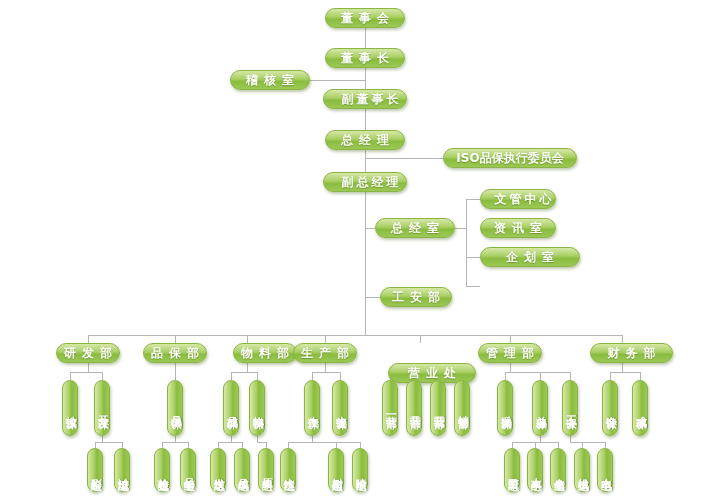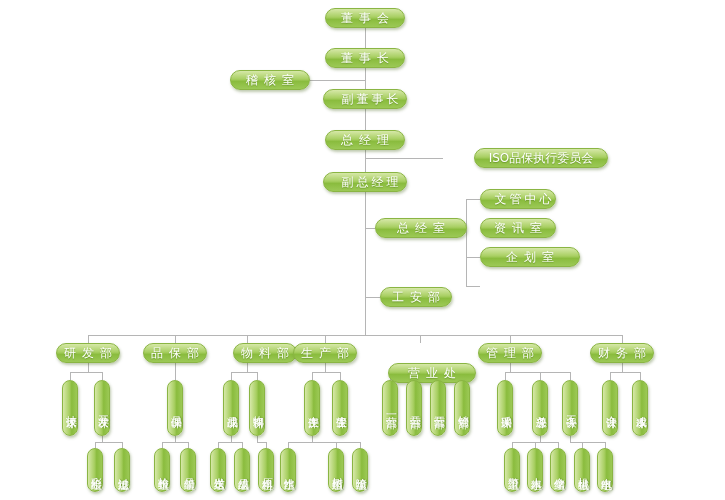--- a/index.html
+++ b/index.html
@@ -14,21 +14,21 @@
   }
   .connectors { position: absolute; left: 0; top: 0; }
   .connectors path { stroke: #b5b5b5; stroke-width: 1; fill: none; shape-rendering: crispEdges; }
 
   .pill {
     position: absolute;
     display: flex;
     align-items: center;
     justify-content: center;
     color: #ffffff;
-    font-weight: normal;
+    font-weight: bold;
     box-shadow: 1px 2px 3px rgba(70, 100, 25, 0.35);
   }
   .pill.h {
     height: 20px;
     font-size: 12px;
     border-radius: 11px;
     border: 1px solid #8ab543;
     background: linear-gradient(to bottom, #d6e8a8 0%, #a8cf62 45%, #8abc3e 58%, #9cc956 100%);
     text-shadow: 0 1px 1px rgba(80, 120, 30, 0.55);
     white-space: nowrap;
@@ -39,21 +39,21 @@
     text-orientation: upright;
     font-size: 11px;
     letter-spacing: 1px;
     border-radius: 8px;
     border: 1px solid #8ab543;
     background: linear-gradient(to right, #d6e8a8 0%, #a8cf62 45%, #8abc3e 62%, #9cc956 100%);
     text-shadow: 1px 0 1px rgba(80, 120, 30, 0.55);
   }
   .ls3 { letter-spacing: 6px; padding-left: 6px; }
   .ls4 { letter-spacing: 3px; padding-left: 13px; }
-  .iso { font-size: 11px; letter-spacing: 0; margin-left: 31px; }
+  .iso { font-size: 11px; letter-spacing: 0; }
 </style>
 </head>
 <body>
 
 <div class="canvas">
 
   <svg class="connectors" width="725" height="500">
     <path d="
       M365 28 V48
       M365 68 V89  M310 80 H365
@@ -82,33 +82,33 @@
     "></path>
   </svg>
 
   <div class="pill h ls3" style="left:325px;top:8px;width:80px">董事会</div>
   <div class="pill h ls3" style="left:230px;top:70px;width:80px">稽核室</div>
   <div class="pill h ls3" style="left:325px;top:48px;width:80px">董事长</div>
   <div class="pill h ls4" style="left:323px;top:89px;width:84px">副董事长</div>
   <div class="pill h ls3" style="left:325px;top:130px;width:80px">总经理</div>
   <div class="pill h iso" style="left:443px;top:148px;width:134px">ISO品保执行委员会</div>
   <div class="pill h ls4" style="left:323px;top:172px;width:84px">副总经理</div>
-  <div class="pill h ls3" style="left:375px;top:218px;width:92px">总经室</div>
+  <div class="pill h ls3" style="left:375px;top:218px;width:80px">总经室</div>
   <div class="pill h ls4" style="left:480px;top:189px;width:76px">文管中心</div>
   <div class="pill h ls3" style="left:480px;top:218px;width:76px">资讯室</div>
   <div class="pill h ls3" style="left:480px;top:247px;width:100px">企划室</div>
   <div class="pill h ls3" style="left:380px;top:287px;width:72px">工安部</div>
 
   <div class="pill h ls3" style="left:56px;top:343px;width:64px">研发部</div>
   <div class="pill h ls3" style="left:143px;top:343px;width:64px">品保部</div>
   <div class="pill h ls3" style="left:233px;top:343px;width:64px">物料部</div>
   <div class="pill h ls3" style="left:293px;top:343px;width:64px">生产部</div>
   <div class="pill h ls3" style="left:388px;top:363px;width:88px">营业处</div>
   <div class="pill h ls3" style="left:478px;top:343px;width:64px">管理部</div>
-  <div class="pill h ls3" style="left:590px;top:343px;width:64px">财务部</div>
+  <div class="pill h ls3" style="left:590px;top:343px;width:83px">财务部</div>
 
   <div class="pill v" style="left:62px;top:380px;height:56px">技术课</div>
   <div class="pill v" style="left:94px;top:380px;height:56px">开发课</div>
   <div class="pill v" style="left:167px;top:380px;height:56px">品保课</div>
   <div class="pill v" style="left:223px;top:380px;height:56px">成品课</div>
   <div class="pill v" style="left:249px;top:380px;height:56px">物料课</div>
   <div class="pill v" style="left:304px;top:380px;height:56px">生产课</div>
   <div class="pill v" style="left:332px;top:380px;height:56px">生管课</div>
   <div class="pill v" style="left:382px;top:380px;height:56px">营一部</div>
   <div class="pill v" style="left:406px;top:380px;height:56px">营二部</div>

